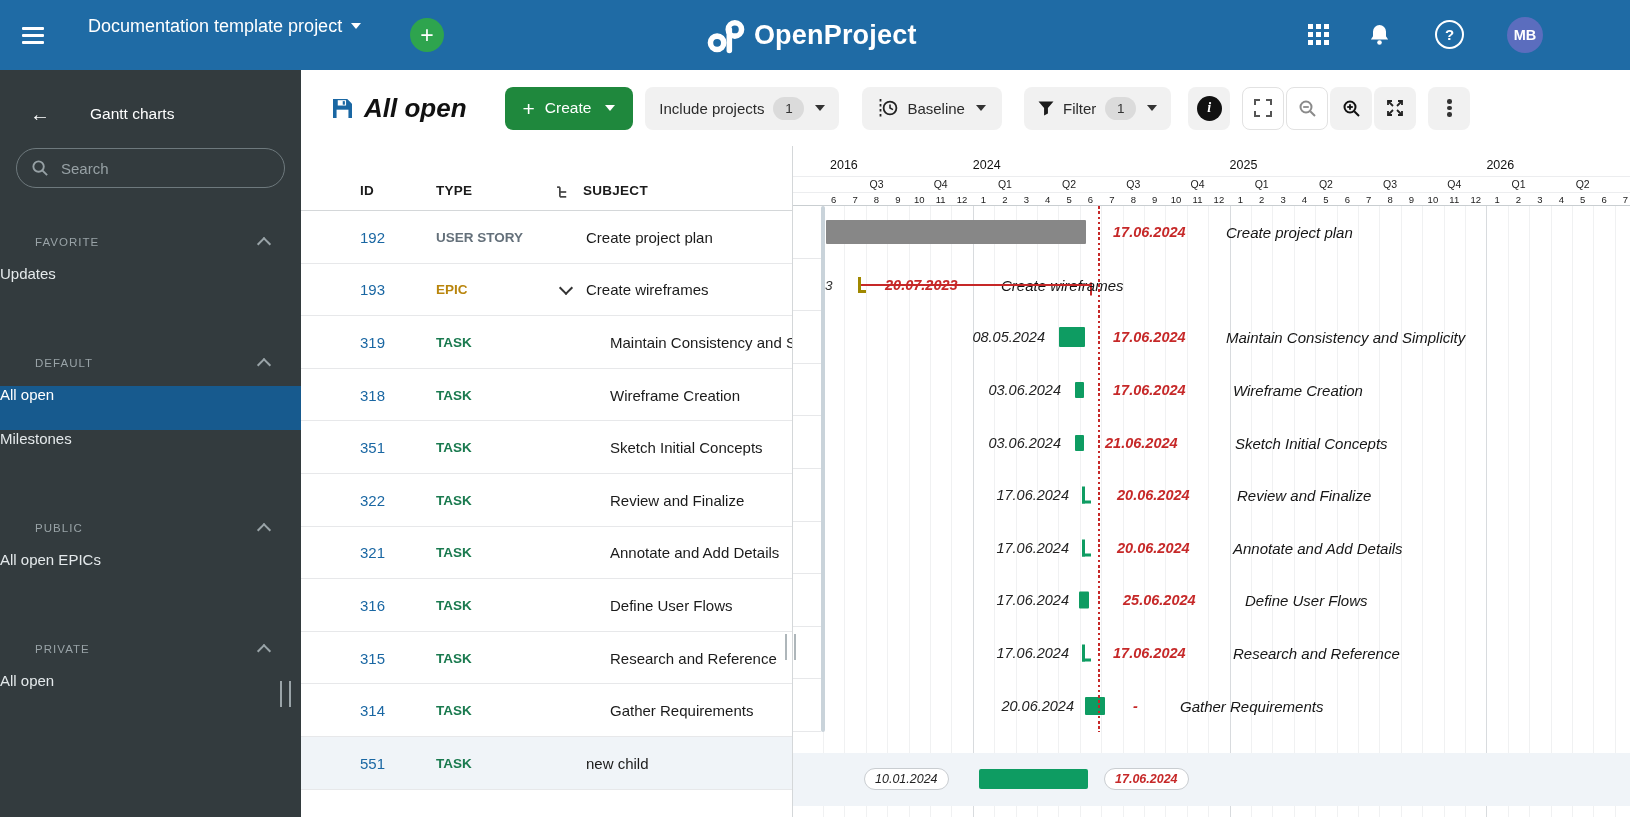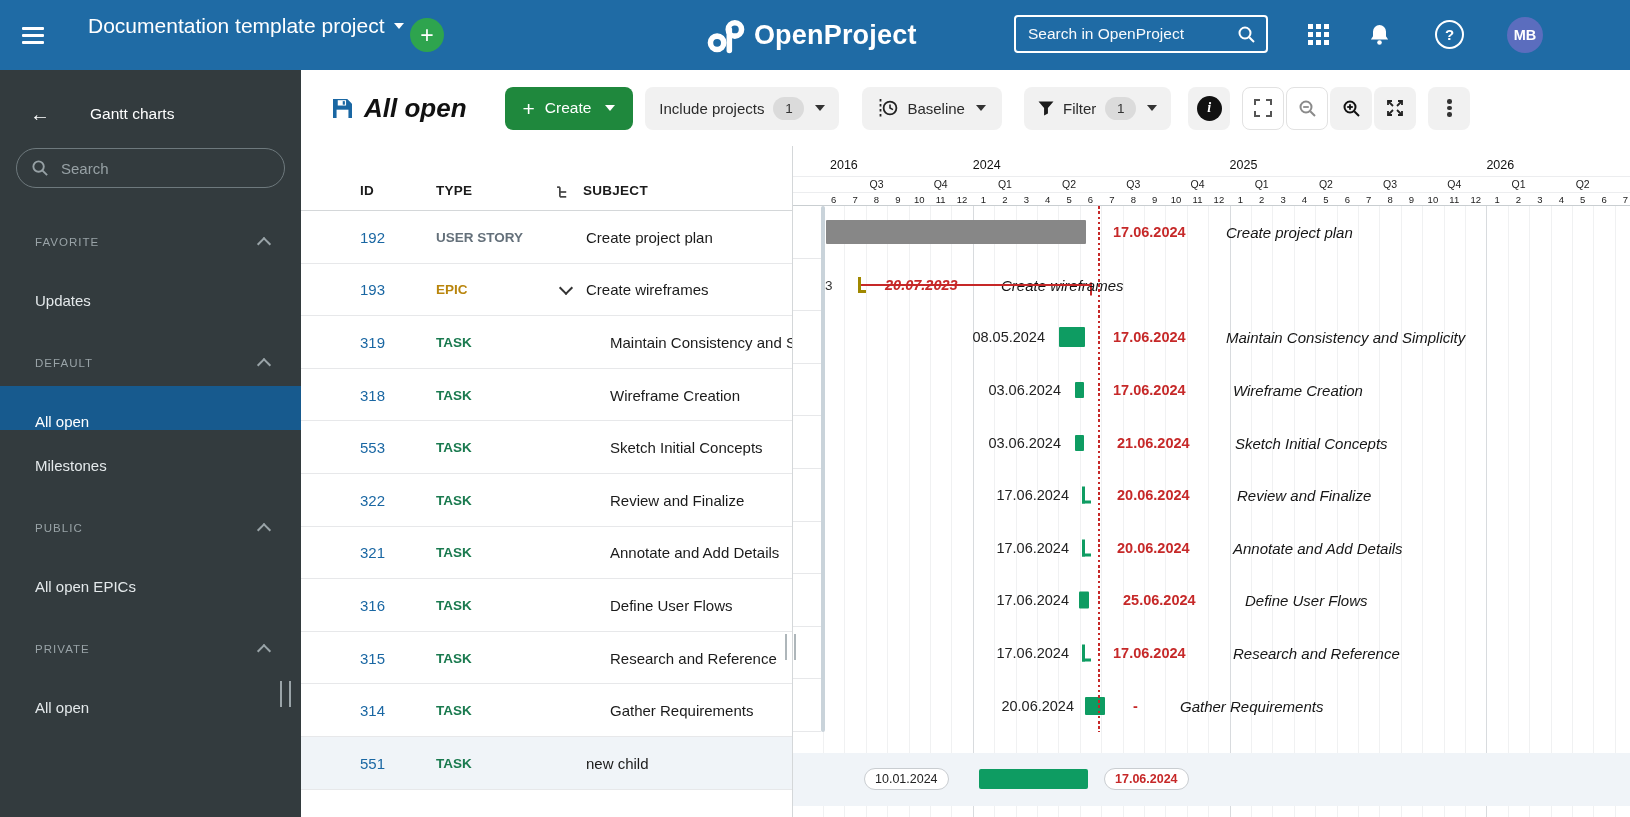--- a/index.html
+++ b/index.html
@@ -2,21 +2,21 @@
 <html style="--header_bg: #1F6BA5; --sidebar_bg: #333B3E; --sidebar_selected: #175A8E; --accent_blue: #1A67A3; --create_green: #1F883D; --plus_green: #2EA44E; --task_green: #1A7A4F; --epic_amber: #B9850C; --userstory_gray: #64707A; --bar_green: #0E9C62; --bar_gray: #878787; --baseline_olive: #A08800; --late_red: #C62828; --avatar_bg: #5B6DBE; --edit_row_bg: #F0F4F8;"><head>
 <meta charset="utf-8">
 <style>
   html,body{margin:0;padding:0;background:#fff;}
   body{width:1630px;height:817px;position:relative;overflow:hidden;
        font-family:"Liberation Sans",sans-serif;-webkit-font-smoothing:antialiased;}
   
   .topbar{position:absolute;top:0;left:0;right:0;height:70px;background:var(--header_bg);z-index:10;}
   .hamburger{position:absolute;left:22px;top:27px;width:22px;cursor:pointer;}
   .hamburger div{height:2.5px;background:#fff;margin-bottom:4.5px;border-radius:1px;}
-  .project-select{position:absolute;left:88px;top:0;height:52px;display:flex;align-items:center;gap:9px;color:#fff;font-size:21px;cursor:pointer;}
+  .project-select{position:absolute;left:88px;top:0;height:52px;display:flex;align-items:center;gap:9px;color:#fff;font-size:18px;cursor:pointer;}
   .caret-white{width:0;height:0;border-left:5.5px solid transparent;border-right:5.5px solid transparent;border-top:6.5px solid #fff;}
   .plus-btn{position:absolute;left:410px;top:18px;width:34px;height:34px;border-radius:50%;background:var(--plus_green);color:#fff;display:flex;align-items:center;justify-content:center;font-size:23px;font-weight:400;line-height:1;}
   .logo{position:absolute;left:50%;transform:translateX(-52%);top:0;height:70px;display:flex;align-items:center;gap:9px;color:#fff;}
   .logo .logo-text{font-size:27px;font-weight:600;letter-spacing:.2px;}
   .global-search{position:absolute;right:362px;top:15px;width:254px;height:38px;border:2px solid #fff;border-radius:4px;box-sizing:border-box;display:flex;align-items:center;}
   .global-search input{flex:1;background:transparent;border:none;outline:none;color:#fff;font-size:15.5px;padding:0 4px 0 12px;font-family:inherit;}
   .global-search input::placeholder{color:rgba(255,255,255,.97);}
   .global-search .mag{margin-right:10px;}
   .top-icon{position:absolute;top:0;height:70px;display:flex;align-items:center;cursor:pointer;}
   .apps{right:300px;} .bell{right:240px;}
@@ -25,21 +25,21 @@
   
   .sidebar{position:absolute;left:0;top:70px;width:301px;bottom:0;background:var(--sidebar_bg);z-index:9;}
   .side-head{display:flex;align-items:center;gap:40px;padding:34px 0 0 30px;color:#fff;font-size:15.5px;}
   .back-arrow{font-size:20px;color:#fff;cursor:pointer;line-height:1;}
   .side-search{margin:24px 16px 0;position:relative;height:40px;}
   .side-search input{width:100%;height:40px;box-sizing:border-box;border:1px solid #6E797D;border-radius:20px;background:transparent;color:#E4E9EB;font-size:15px;padding:0 14px 0 44px;outline:none;font-family:inherit;}
   .side-search input::placeholder{color:#97A1A5;}
   .side-search svg{position:absolute;left:15px;top:11px;}
   .side-section{margin:47px 32px 0 35px;display:flex;justify-content:space-between;align-items:center;color:#99A3A7;font-size:11.5px;letter-spacing:.09em;cursor:pointer;}
   .chev-up{width:8px;height:8px;border-top:2px solid #9AA4A8;border-right:2px solid #9AA4A8;transform:rotate(-45deg);margin-top:4px;}
-  .side-item{height:44px;display:flex;align-items:flex-end;padding-left:35px;color:#E4E9EB;font-size:15px;cursor:pointer;position:relative;}
+  .side-item{height:44px;display:flex;align-items:flex-start;color:#E4E9EB;font-size:15px;cursor:pointer;position:relative;}
   .side-item.first{margin-top:16px;}
   .side-item.sel{background:var(--sidebar_selected);color:#fff;}
   .side-handle{position:absolute;right:10px;top:9px;width:7px;height:26px;border-left:2px solid #9AA4A8;border-right:2px solid #9AA4A8;}
   
   .main{position:absolute;left:301px;top:70px;right:0;bottom:0;background:#fff;overflow:hidden;}
   .toolbar{position:absolute;top:0;left:0;right:0;height:76px;display:flex;align-items:center;padding-left:32px;}
   .page-title{font-size:26px;font-weight:700;font-style:italic;color:#111;margin-left:12px;white-space:nowrap;}
   .btn{height:43px;border-radius:8px;display:flex;align-items:center;box-sizing:border-box;cursor:pointer;font-size:15px;color:#2b2b2b;}
   .btn-create{background:var(--create_green);color:#fff;padding:0 18px;gap:10px;margin-left:38px;font-size:15.5px;}
   .btn-create .plus{font-size:21px;font-weight:400;line-height:1;}
@@ -78,21 +78,21 @@
   .g-month{position:absolute;top:1px;font-size:9.5px;color:#222;text-align:center;}
   .g-body{position:relative;height:calc(100% - 60px);overflow:hidden;}
   .g-grid{position:absolute;top:0;bottom:0;width:1px;background:#F0F1F2;z-index:1;}
   .g-grid.year{background:#D8DBDE;}
   .g-scrollstrip{position:absolute;left:28px;top:0;width:4px;height:526px;background:#C9D3DA;border-radius:2px;z-index:2;cursor:pointer;}
   .g-today{position:absolute;left:305px;top:-5px;height:531px;width:2px;z-index:6;background:repeating-linear-gradient(to bottom,var(--late_red) 0 2.6px,transparent 2.6px 5.2px);}
   .g-row{position:absolute;left:0;right:0;height:52.6px;z-index:3;}
   .g-row::after{content:"";position:absolute;left:0;bottom:0;width:28px;border-bottom:1px solid #E7E8EA;}
   .g-row.sel{background:var(--edit_row_bg);z-index:4;}
   .g-row.sel::after{display:none;}
-  .g-row>*{position:absolute;top:50%;transform:translateY(-50%);}
+  .g-row>*{position:absolute;top:50%;transform:translateY(-50%);font-style:italic;}
   .g-date{font-size:14.5px;color:#222;white-space:nowrap;text-align:right;}
   .g-date.red{color:var(--late_red);font-weight:700;text-align:left;}
   .g-subj{font-style:italic;font-size:15px;color:#161616;white-space:nowrap;}
   .g-bar{border-radius:1px;z-index:3;cursor:grab;}
   .g-bar.green{background:var(--bar_green);}
   .g-bar.gray{background:var(--bar_gray);}
   .g-clamp{width:9px;height:17px;border-left:3px solid var(--bar_green);border-bottom:3px solid var(--bar_green);box-sizing:border-box;cursor:grab;}
   .g-clamp.epic{border-color:var(--baseline_olive);width:8px;height:16px;}
   .g-strike{color:var(--late_red);font-weight:700;font-style:italic;font-size:14.5px;text-decoration:line-through;white-space:nowrap;z-index:3;}
   .g-baseline-line{height:2px;background:var(--late_red);z-index:2;}
@@ -118,27 +118,20 @@
   <div class="logo">
     <svg width="40" height="40" viewBox="0 0 36 36">
       <g stroke="#fff" stroke-width="5" fill="none" stroke-linecap="round">
         <circle cx="11" cy="25" r="6"></circle>
         <path d="M22 32 V13"></path>
         <circle cx="27" cy="13" r="6"></circle>
       </g>
     </svg>
     <span class="logo-text">OpenProject</span>
   </div>
-  <div class="global-search">
-    <input type="text" placeholder="Search in OpenProject" style="">
-    <svg class="mag" width="19" height="19" viewBox="0 0 19 19">
-      <circle cx="8" cy="8" r="5.5" stroke="#fff" stroke-width="2" fill="none"></circle>
-      <line x1="12.2" y1="12.2" x2="17" y2="17" stroke="#fff" stroke-width="2"></line>
-    </svg>
-  </div>
   <div class="top-icon apps">
     <svg width="22" height="22" viewBox="0 0 22 22">
       <g fill="#fff">
         <rect x="0" y="0" width="5" height="5"></rect>
           <rect x="8" y="0" width="5" height="5"></rect>
           <rect x="16" y="0" width="5" height="5"></rect>
         <rect x="0" y="8" width="5" height="5"></rect>
           <rect x="8" y="8" width="5" height="5"></rect>
           <rect x="16" y="8" width="5" height="5"></rect>
         <rect x="0" y="16" width="5" height="5"></rect>
@@ -333,21 +326,21 @@
             <div class="c-id">319</div>
             <div class="c-type task">TASK</div>
             <div class="c-subj ind">Maintain Consistency and Simplicity</div>
           </div>
           <div class="t-row">
             <div class="c-id">318</div>
             <div class="c-type task">TASK</div>
             <div class="c-subj ind">Wireframe Creation</div>
           </div>
           <div class="t-row">
-            <div class="c-id">553</div>
+            <div class="c-id">351</div>
             <div class="c-type task">TASK</div>
             <div class="c-subj ind">Sketch Initial Concepts</div>
           </div>
           <div class="t-row">
             <div class="c-id">322</div>
             <div class="c-type task">TASK</div>
             <div class="c-subj ind">Review and Finalize</div>
           </div>
           <div class="t-row">
             <div class="c-id">321</div>
@@ -505,21 +498,21 @@
             </div>
             <div class="g-row" style="top: 157.8px;">
               <div class="g-date" style="left: 158px; width: 110px;">03.06.2024</div>
               <div class="g-bar green" style="left: 282px; width: 9px; height: 16px;"></div>
               <div class="g-date red" style="left: 320px;">17.06.2024</div>
               <div class="g-subj" style="left: 440px;">Wireframe Creation</div>
             </div>
             <div class="g-row" style="top: 210.4px;">
               <div class="g-date" style="left: 158px; width: 110px;">03.06.2024</div>
               <div class="g-bar green" style="left: 282px; width: 9px; height: 16px;"></div>
-              <div class="g-date red" style="left: 324px;">21.06.2024</div>
+              <div class="g-date red" style="left: 312px;">21.06.2024</div>
               <div class="g-subj" style="left: 442px;">Sketch Initial Concepts</div>
             </div>
             <div class="g-row" style="top: 263px;">
               <div class="g-date" style="left: 166px; width: 110px;">17.06.2024</div>
               <div class="g-clamp" style="left: 289px;"></div>
               <div class="g-date red" style="left: 324px;">20.06.2024</div>
               <div class="g-subj" style="left: 444px;">Review and Finalize</div>
             </div>
             <div class="g-row" style="top: 315.6px;">
               <div class="g-date" style="left: 166px; width: 110px;">17.06.2024</div>

